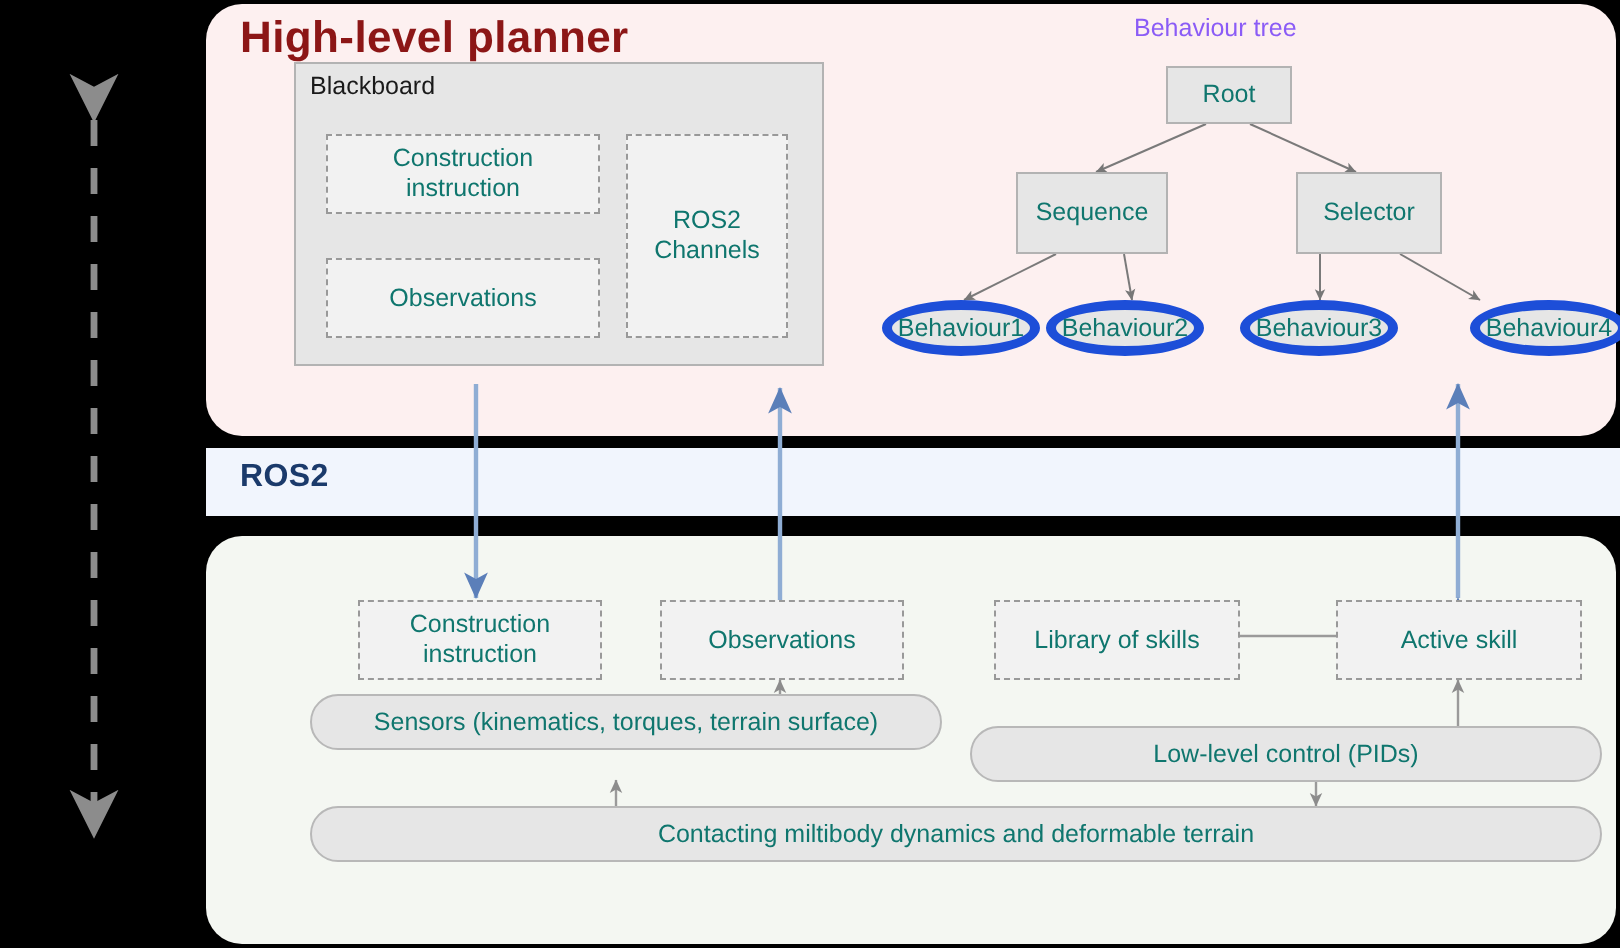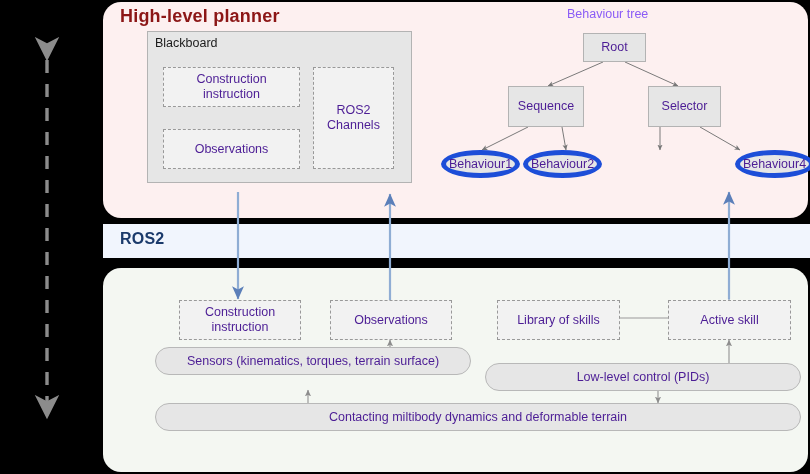--- a/index.html
+++ b/index.html
@@ -18,32 +18,32 @@
   }
   .panel-ros2{
     left:103px;top:224px;width:707px;height:34px;
     background:#f1f5fd;
   }
   .panel-sim{
     left:103px;top:268px;width:705px;height:204px;
     background:#f4f7f2;border-radius:18px;
   }
   .panel-title{
-    position:absolute;font-weight:bold;font-size:18px;letter-spacing:.2px;
+    position:absolute;font-weight:bold;font-size:22px;letter-spacing:.2px;
     white-space:nowrap;
   }
   .title-planner{left:120px;top:6px;color:#8c1616;}
   .title-ros2{left:120px;top:230px;color:#1b3a6b;font-size:16px;}
   .title-sim{left:120px;top:446px;color:#2c5030;}
 
   
   .box{
     position:absolute;box-sizing:border-box;display:flex;
     align-items:center;justify-content:center;text-align:right;
-    font-size:12.5px;color:#4c1d95;line-height:1.18;
+    font-size:12.5px;color:#0f766e;line-height:1.18;
   }
   .solid-box{background:#e6e6e6;border:1px solid #b3b3b3;}
   .dashed-box{background:#f2f2f2;border:1px dashed #999;}
   .pill{
     background:#e6e6e6;border:1px solid #b8b8b8;border-radius:14px;
   }
   .ellipse{
     background:#e6e6e6;border:5px solid #1d4ed8;border-radius:50%/50%;
   }
   .plain-label{
@@ -137,20 +137,23 @@
   <div class="box solid-box" style="left:648px;top:86px;width:73px;height:41px;">
     <span>Selector</span>
   </div>
 
   <div class="box ellipse" style="left:441px;top:150px;width:79px;height:28px;">
     <span>Behaviour1</span>
   </div>
   <div class="box ellipse" style="left:523px;top:150px;width:79px;height:28px;">
     <span>Behaviour2</span>
   </div>
+  <div class="box ellipse" style="left:620px;top:150px;width:79px;height:28px;">
+    <span>Behaviour3</span>
+  </div>
   <div class="box ellipse" style="left:735px;top:150px;width:79px;height:28px;">
     <span>Behaviour4</span>
   </div>
 
   <div class="box dashed-box" style="left:179px;top:300px;width:122px;height:40px;flex-direction:column;">
     <span>Construction</span>
     <span>instruction</span>
   </div>
 
   <div class="box dashed-box" style="left:330px;top:300px;width:122px;height:40px;">

